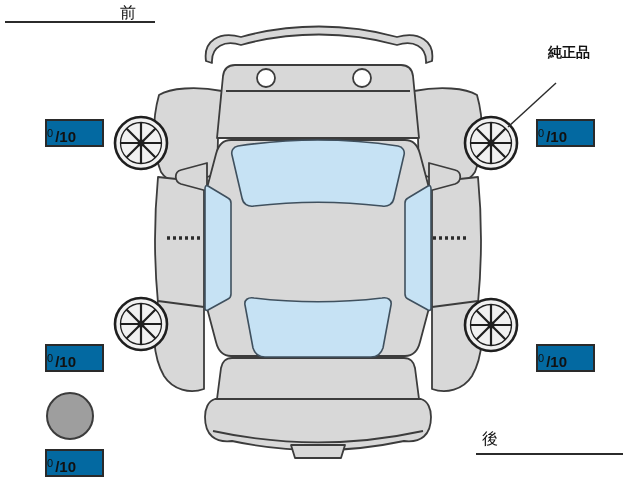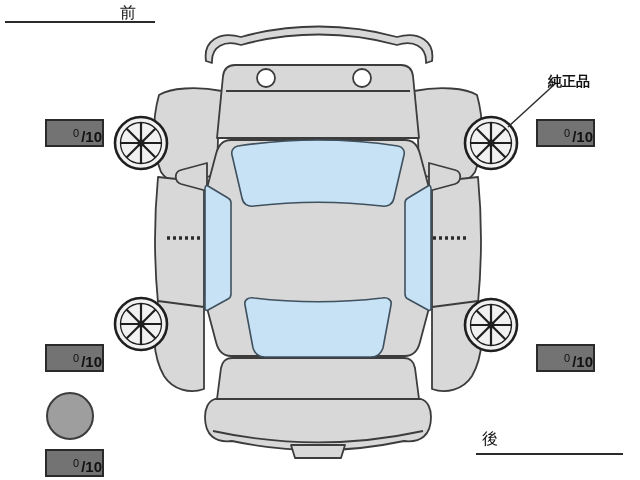--- a/index.html
+++ b/index.html
@@ -7,24 +7,24 @@
   .stage{
     position:relative;width:640px;height:480px;background:#ffffff;
     overflow:hidden;border-bottom:2px solid #c9c9c9;
   }
   .stage svg{position:absolute;left:0;top:0;}
   .txt{position:absolute;color:#111;white-space:nowrap;}
   .front-label{left:120px;top:3px;font-size:16px;}
   .front-underline{position:absolute;left:5px;top:21px;width:150px;height:0;border-top:2px solid #2b2b2b;}
   .rear-label{left:482px;top:429px;font-size:16px;}
   .rear-underline{position:absolute;left:476px;top:453px;width:147px;height:0;border-top:2px solid #2b2b2b;}
-  .genuine-label{left:548px;top:73px;font-size:14px;font-weight:bold;}
+  .genuine-label{left:548px;top:44px;font-size:14px;font-weight:bold;}
   .tread-box{
-    position:absolute;width:55px;height:24px;background:#737373;
-    border:2px solid #2a2a2a;text-align:right;line-height:24px;color:#111;
+    position:absolute;width:55px;height:24px;background:#0369a1;
+    border:2px solid #2a2a2a;text-align:left;line-height:24px;color:#111;
   }
   .tread-box .num{font-size:11px;vertical-align:5px;margin-right:2px;}
   .tread-box .den{font-size:15px;font-weight:bold;}
   .box-fl{left:45px;top:119px;}
   .box-fr{left:536px;top:119px;}
   .box-rl{left:45px;top:344px;}
   .box-rr{left:536px;top:344px;}
   .box-spare{left:45px;top:449px;}
   .spare-circle{
     position:absolute;left:46px;top:392px;width:48px;height:48px;

